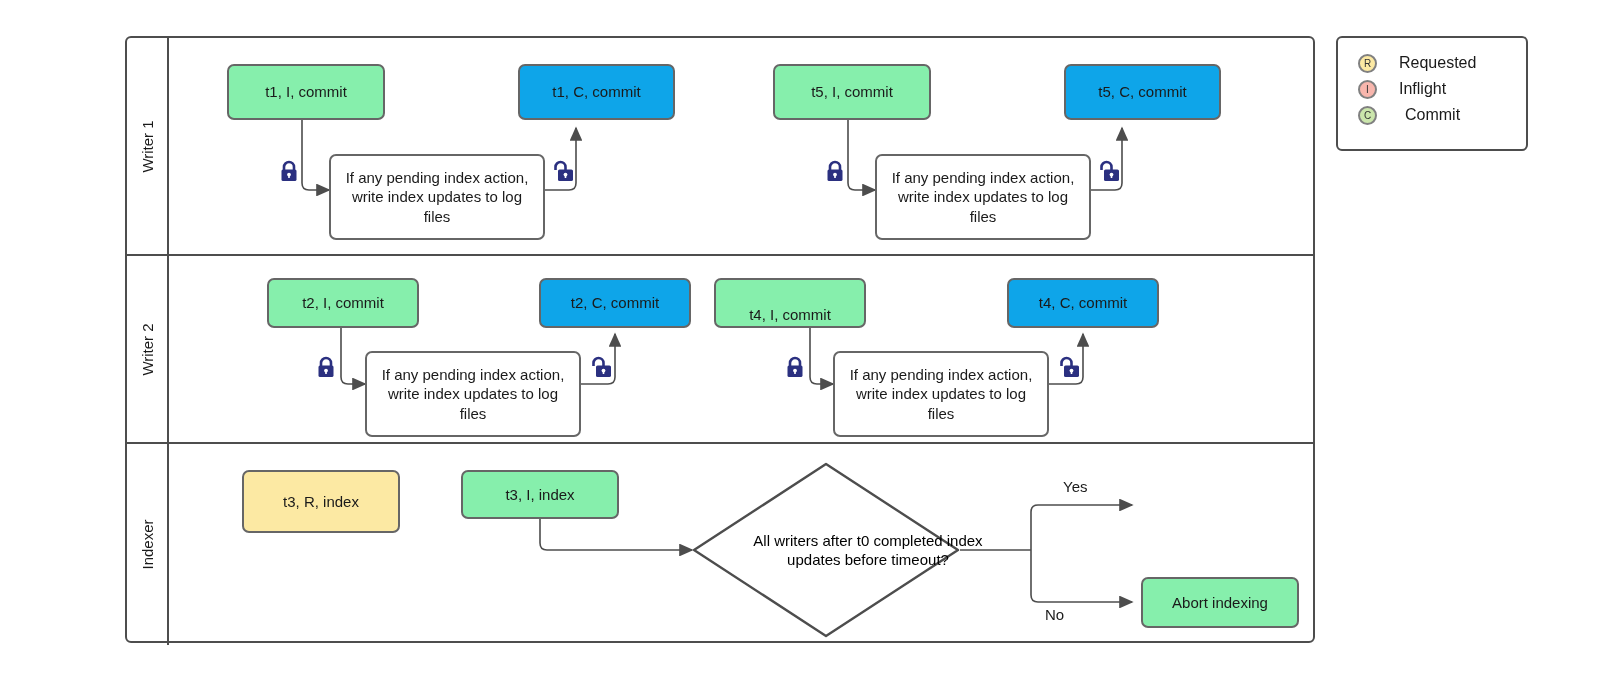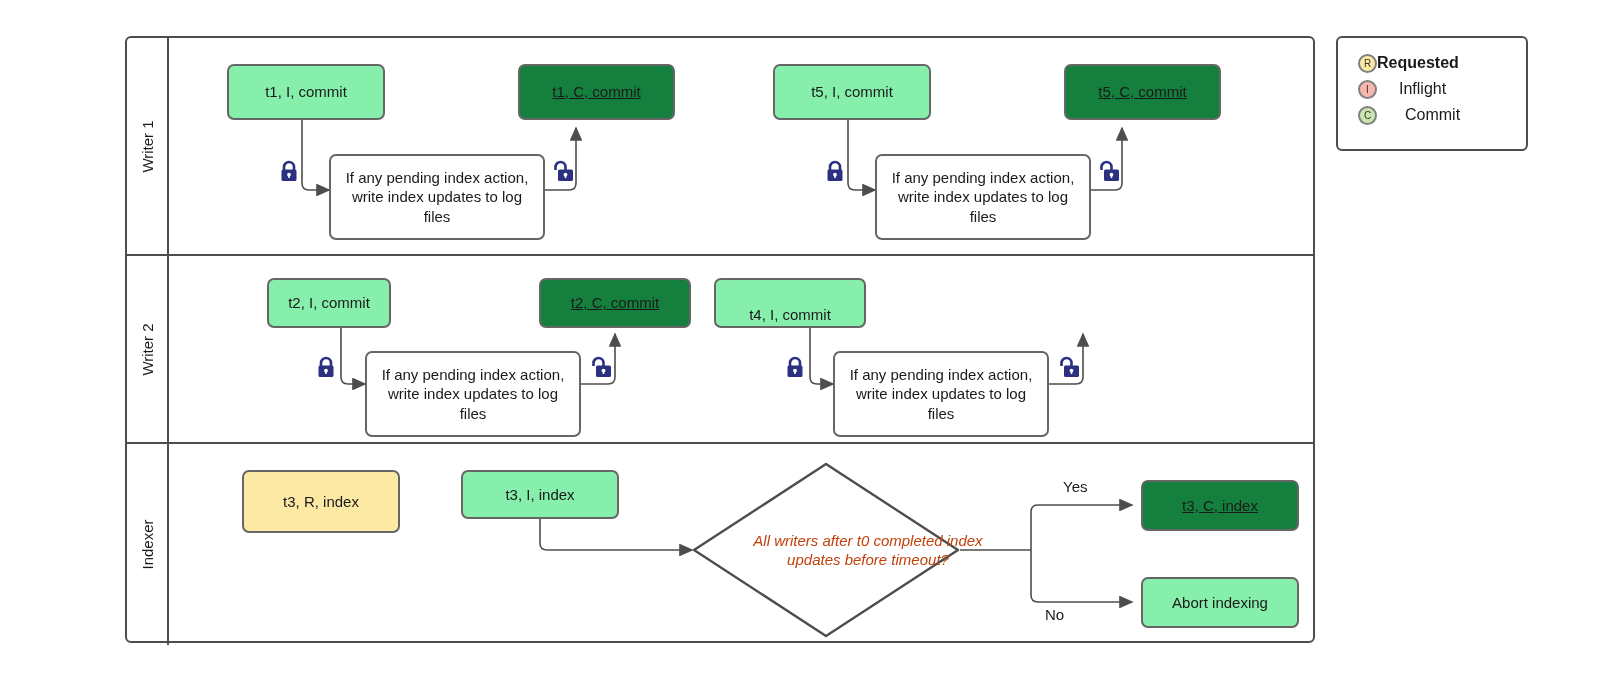--- a/index.html
+++ b/index.html
@@ -26,31 +26,31 @@
   .lane-body{position:absolute;left:42px;top:0;right:0;height:100%;}
 
   
   .node{
     position:absolute;box-sizing:border-box;
     border:2.2px solid #666666;border-radius:7px;
     display:flex;align-items:center;justify-content:center;text-align:center;
     font-size:15px;color:#1a1a1a;line-height:1.28;padding:2px 6px;
   }
   .node.pink{background:#86efac;}
-  .node.green{background:#15803d;text-decoration:underline;}
+  .node.green{background:#0ea5e9;}
   .node.yellow{background:#fce9a3;}
   .node.white{background:#ffffff;}
 
   
   .diamond-wrap{position:absolute;}
   .diamond-wrap svg{position:absolute;left:0;top:0;overflow:visible;}
   .diamond-label{
     position:absolute;left:0;top:0;width:100%;height:100%;
     display:flex;align-items:center;justify-content:flex-end;
-    text-align:center;font-size:15px;color:#c2410c;line-height:1.3;font-style:italic;
+    text-align:center;font-size:15px;color:#000000;line-height:1.3;
   }
 
   
   .wires{position:absolute;left:0;top:0;width:1190px;height:607px;pointer-events:none;overflow:visible;}
 
   
   .edge-label{position:absolute;font-size:15px;color:#1a1a1a;}
 
   
   .lock{position:absolute;width:20px;height:22px;}
@@ -64,21 +64,21 @@
   .legend-row{display:flex;align-items:center;height:26px;}
   .badge{
     width:19px;height:19px;border-radius:50%;border:2px solid #808080;box-sizing:border-box;
     display:flex;align-items:center;justify-content:center;
     font-size:10px;color:#333;flex:0 0 auto;
   }
   .badge.r{background:#fce9a3;}
   .badge.i{background:#f8b6ad;}
   .badge.c{background:#cbe6ac;}
   .legend-text{font-size:16px;color:#1a1a1a;margin-left:8px;}
-  .legend-row.row-r .legend-text{margin-left:0;font-weight:bold;}
+  .legend-row.row-r .legend-text{margin-left:22px;}
   .legend-row.row-i .legend-text{margin-left:22px;}
   .legend-row.row-c .legend-text{margin-left:28px;}
 </style>
 </head>
 <body>
 
 <div id="stage">
 
   <div class="lane-container">
 
@@ -170,28 +170,31 @@
             <marker id="ah2" markerWidth="9" markerHeight="8" refX="8" refY="4" orient="auto">
               <path d="M0,0 L9,4 L0,8 z" fill="#4d4d4d"></path>
             </marker>
           </defs>
           <path d="M172,72 L172,121 Q172,128 179,128 L196,128" fill="none" stroke="#4d4d4d" stroke-width="1.6" marker-end="url(#ah2)"></path>
           <path d="M412,128 L439,128 Q446,128 446,121 L446,78" fill="none" stroke="#4d4d4d" stroke-width="1.6" marker-end="url(#ah2)"></path>
           <path d="M641,72 L641,121 Q641,128 648,128 L664,128" fill="none" stroke="#4d4d4d" stroke-width="1.6" marker-end="url(#ah2)"></path>
           <path d="M880,128 L907,128 Q914,128 914,121 L914,78" fill="none" stroke="#4d4d4d" stroke-width="1.6" marker-end="url(#ah2)"></path>
         </svg>
 
-        <div class="node pink" style="left:98px;top:22px;width:124px;height:50px;">
+        <div class="node pink" style="left:98px;top:22px;width:152px;height:50px;">
           <span>t2, I, commit</span>
         </div>
         <div class="node green" style="left:370px;top:22px;width:152px;height:50px;">
           <span>t2, C, commit</span>
         </div>
         <div class="node pink" style="left:545px;top:22px;width:152px;height:50px;align-items:flex-end;">
           <span>t4, I, commit</span>
+        </div>
+        <div class="node green" style="left:838px;top:22px;width:152px;height:50px;">
+          <span>t4, C, commit</span>
         </div>
 
         <div class="node white" style="left:196px;top:95px;width:216px;height:86px;">
           <span>If any pending index action, write index updates to log files</span>
         </div>
         <div class="node white" style="left:664px;top:95px;width:216px;height:86px;">
           <span>If any pending index action, write index updates to log files</span>
         </div>
 
         <span class="lock" style="left:147px;top:100px;">
@@ -250,23 +253,20 @@
 
           <path d="M862,106 L862,151 Q862,158 869,158 L963,158" fill="none" stroke="#4d4d4d" stroke-width="1.6" marker-end="url(#ah3)"></path>
         </svg>
 
         <div class="node yellow" style="left:73px;top:26px;width:158px;height:63px;">
           <span>t3, R, index</span>
         </div>
         <div class="node pink" style="left:292px;top:26px;width:158px;height:49px;">
           <span>t3, I, index</span>
         </div>
-        <div class="node green" style="left:972px;top:36px;width:158px;height:51px;">
-          <span>t3, C, index</span>
-        </div>
         <div class="node pink" style="left:972px;top:133px;width:158px;height:51px;">
           <span>Abort indexing</span>
         </div>
 
         <div class="diamond-wrap" style="left:523px;top:18px;width:268px;height:176px;">
           <svg width="268" height="176" viewBox="0 0 268 176">
             <polygon points="134,2 266,88 134,174 2,88" fill="#ffffff" stroke="#4d4d4d" stroke-width="2.4" stroke-linejoin="round"></polygon>
           </svg>
           <div class="diamond-label" style="padding:0 42px;">
             <span>All writers after t0 completed index updates before timeout?</span>

